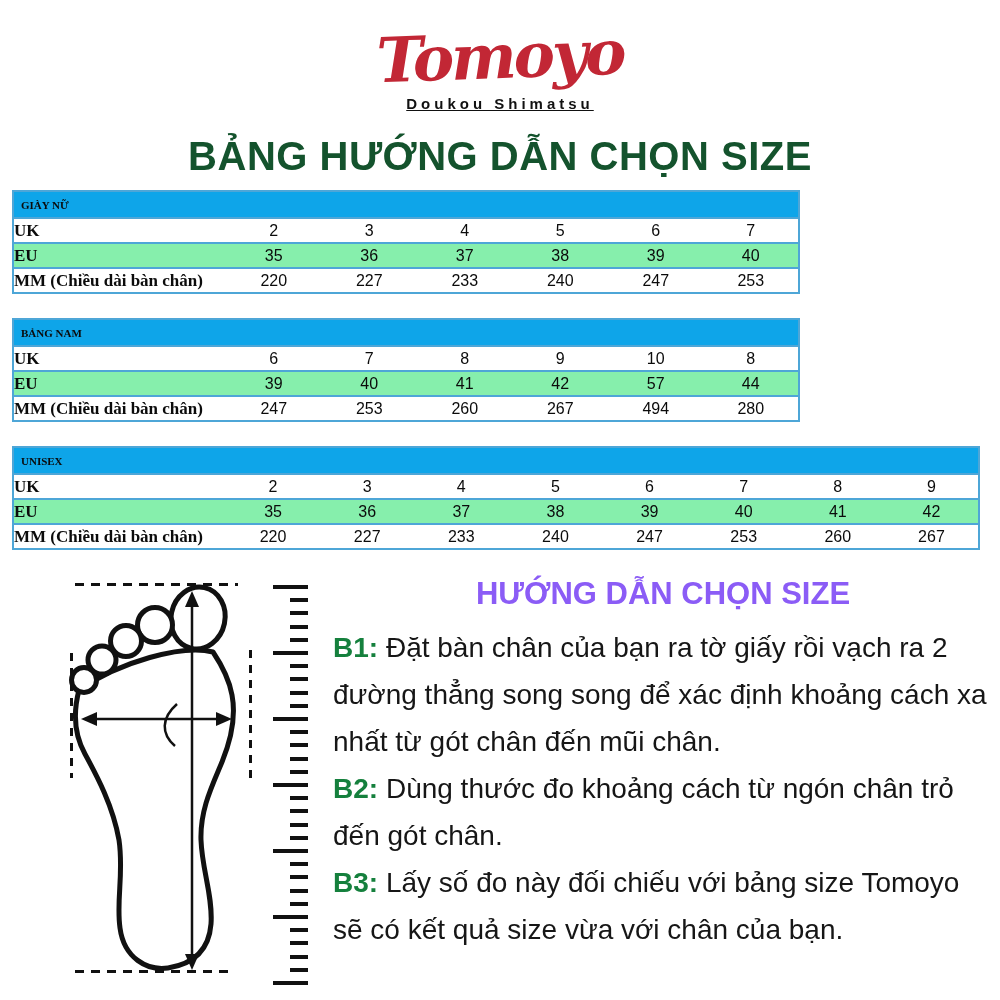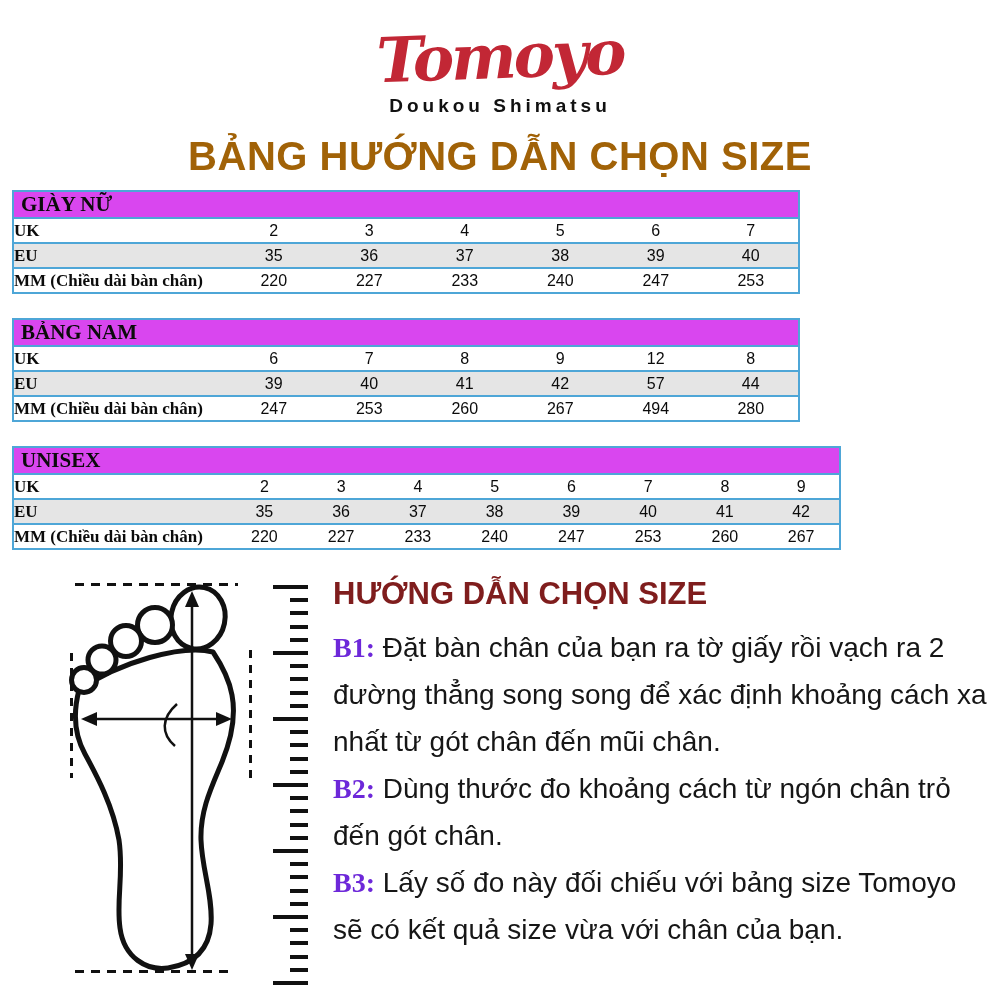--- a/index.html
+++ b/index.html
@@ -3,60 +3,60 @@
 <meta charset="utf-8">
 <style>
   html,body{margin:0;padding:0;background:#fff;}
   #page{position:relative;width:1000px;height:1000px;background:#fff;overflow:hidden;
         font-family:"Liberation Sans","DejaVu Sans",sans-serif;color:#0b0b0b;}
 
   
   .logo{position:absolute;top:22px;left:0;width:1000px;text-align:center;}
   .logo-script{font-family:"DejaVu Serif","Liberation Serif",serif;font-style:italic;font-weight:bold;
                font-size:62px;line-height:70px;color:#C22735;letter-spacing:-3px;transform:rotate(-2deg);}
-  .logo-sub{margin-top:3px;font-size:19px;font-weight:bold;letter-spacing:4px;color:#111;}
+  .logo-sub{margin-top:3px;font-size:15px;font-weight:bold;letter-spacing:4px;color:#111;text-decoration:underline;}
 
   
   .page-title{position:absolute;top:134px;left:0;width:1000px;text-align:center;
-              font-size:40px;font-weight:bold;letter-spacing:0.5px;color:#a16207;}
+              font-size:40px;font-weight:bold;letter-spacing:0.5px;color:#14532d;}
 
   
   .tables-area{position:absolute;top:190px;left:12px;}
   table.size-table{border-collapse:collapse;table-layout:fixed;width:788px;margin:0 0 24px 0;
                    border:2px solid #4EA6D7;}
-  table.size-table.wide{width:829px;}
+  table.size-table.wide{width:968px;}
   table.size-table td{border-top:2px solid #4EA6D7;border-bottom:2px solid #4EA6D7;
                       padding:0;height:23px;vertical-align:middle;}
-  tr.row-head td{background:#d946ef;height:25px;font-family:"Liberation Serif","DejaVu Serif",serif;
-                 font-weight:bold;font-size:21px;padding-left:7px;}
+  tr.row-head td{background:#0ea5e9;height:25px;font-family:"Liberation Serif","DejaVu Serif",serif;
+                 font-weight:bold;font-size:11px;padding-left:7px;}
   td.lbl{font-family:"Liberation Serif","DejaVu Serif",serif;font-weight:bold;font-size:17px;
          padding-left:7px;text-align:left;}
   td.val{text-align:center;font-size:16px;}
-  tr.row-blue td{background:#e5e5e5;}
+  tr.row-blue td{background:#86efac;}
   tr.row-blue td.val{font-weight:normal;}
 
   
   .foot-wrap{position:absolute;left:0;top:570px;width:340px;height:430px;}
   .dash-h{position:absolute;height:3px;background:repeating-linear-gradient(to right,#111 0 9px,transparent 9px 16px);}
   .dash-v{position:absolute;width:3px;background:repeating-linear-gradient(to bottom,#111 0 8px,transparent 8px 15px);}
   .dash-top{left:75px;top:13px;width:163px;}
   .dash-bottom{left:75px;top:400px;width:160px;}
   .dash-left{left:70px;top:83px;height:125px;}
   .dash-right{left:249px;top:80px;height:128px;}
   .foot-svg{position:absolute;left:55px;top:8px;}
   .ruler-long{position:absolute;left:273px;top:15px;width:35px;height:400px;
               background:repeating-linear-gradient(to bottom,#111 0 4px,transparent 4px 66px);}
   .ruler-short{position:absolute;left:290px;top:15px;width:18px;height:400px;
                background:repeating-linear-gradient(to bottom,#111 0 4px,transparent 4px 13.2px);}
 
   
   .guide{position:absolute;left:333px;top:576px;width:660px;}
-  .guide-title{text-align:left;font-size:31px;font-weight:bold;color:#7f1d1d;margin:0 0 12px 0;}
+  .guide-title{text-align:center;font-size:31px;font-weight:bold;color:#8b5cf6;margin:0 0 12px 0;}
   .steps p.step{margin:0;font-size:28px;line-height:47px;color:#161616;}
-  .step-label{font-weight:bold;color:#6d28d9;font-family:Liberation Serif, serif;}
+  .step-label{font-weight:bold;color:#15803d;}
 </style>
 </head>
 <body>
 
 <div id="page">
 
   <div class="logo">
     <div class="logo-script">Tomoyo</div>
     <div class="logo-sub">Doukou Shimatsu</div>
   </div>
@@ -120,21 +120,21 @@
         <tbody>
           <tr class="row-head">
             <td colspan="7">BẢNG NAM</td>
           </tr>
           <tr class="row-white">
             <td class="lbl">UK</td>
             <td class="val">6</td>
             <td class="val">7</td>
             <td class="val">8</td>
             <td class="val">9</td>
-            <td class="val">12</td>
+            <td class="val">10</td>
             <td class="val">8</td>
           </tr>
           <tr class="row-blue">
             <td class="lbl">EU</td>
             <td class="val">39</td>
             <td class="val">40</td>
             <td class="val">41</td>
             <td class="val">42</td>
             <td class="val">57</td>
             <td class="val">44</td>

